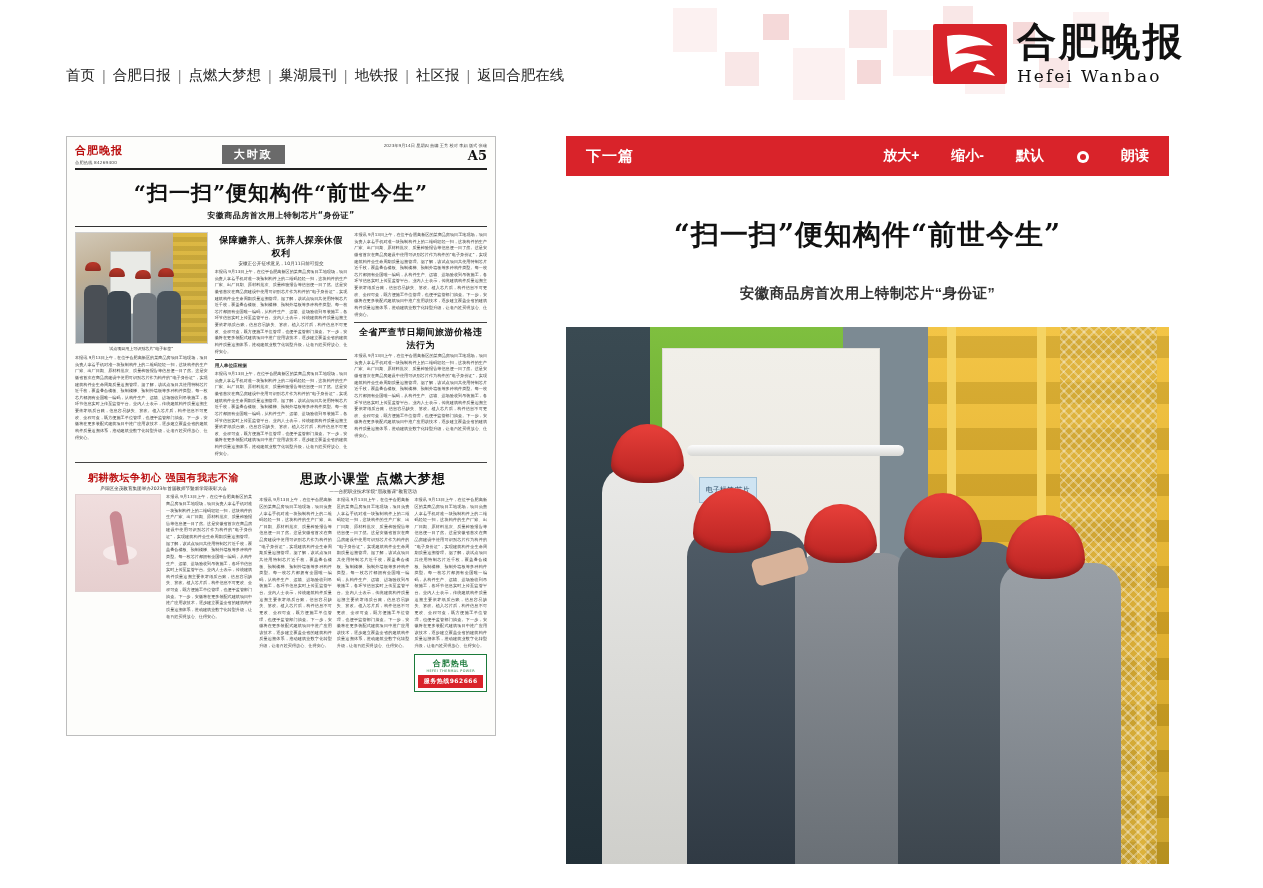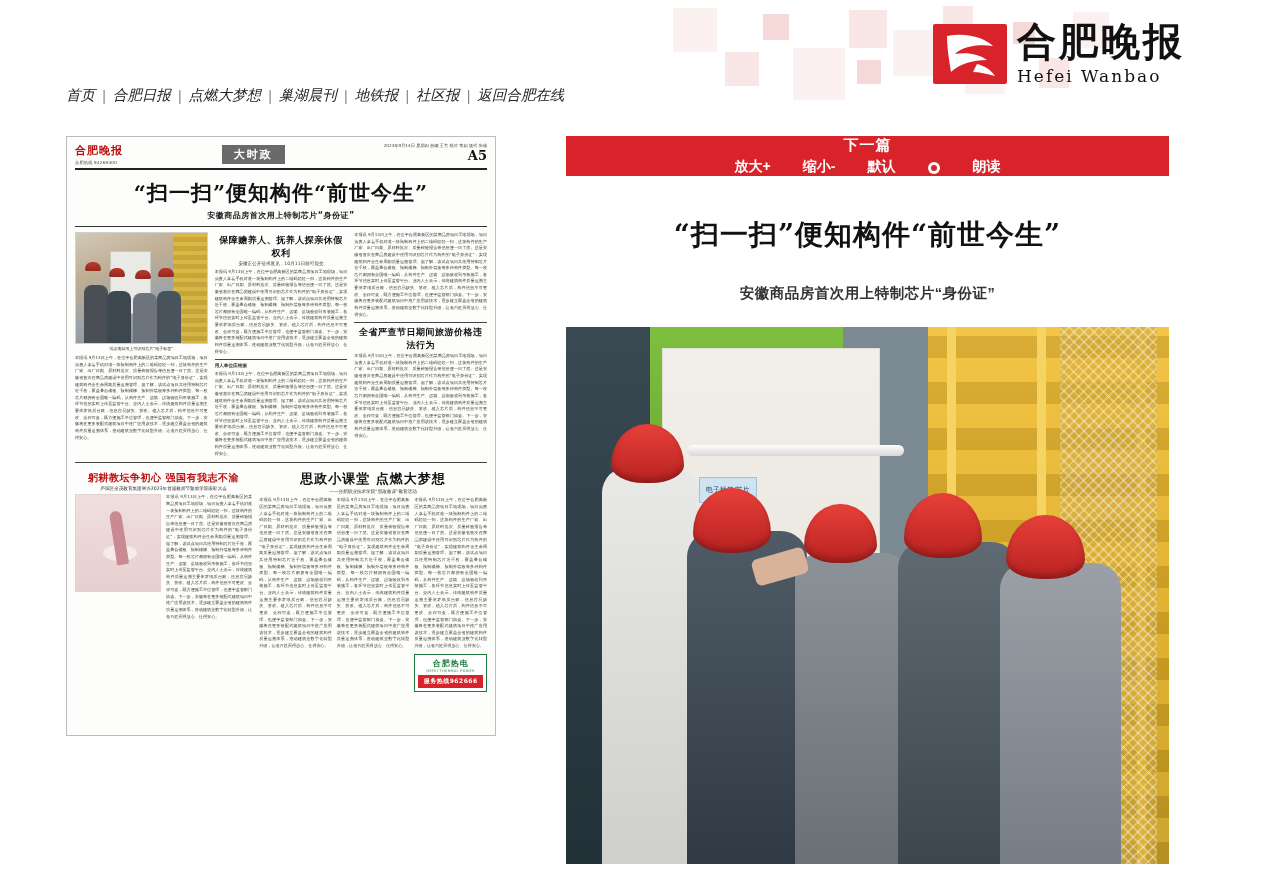--- a/index.html
+++ b/index.html
@@ -70,26 +70,25 @@
     font-family: "DejaVu Serif", serif;
     font-size: 17px;
     letter-spacing: 2px;
     color: #111;
     margin-top: 7px;
   }
 
   .nav {
     position: absolute;
     left: 66px;
-    top: 86px;
+    top: 66px;
     font-size: 14.5px;
     color: #222;
     display: flex;
     align-items: center;
-    font-style: italic;
   }
   .nav a {
     color: #222;
     text-decoration: none;
     white-space: nowrap;
   }
   .nav .sep {
     margin: 0 7px;
     color: #888;
   }
@@ -360,21 +359,20 @@
   }
   .toolbar {
     background: #d9232a;
     height: 40px;
     display: flex;
     align-items: center;
     justify-content: space-between;
     padding: 0 20px;
     box-sizing: border-box;
     color: #fff;
-    flex-direction: column;
   }
   .toolbar .left-actions {
     font-size: 15px;
     font-weight: bold;
     letter-spacing: 1px;
   }
   .toolbar .right-actions {
     display: flex;
     align-items: center;
     gap: 32px;

